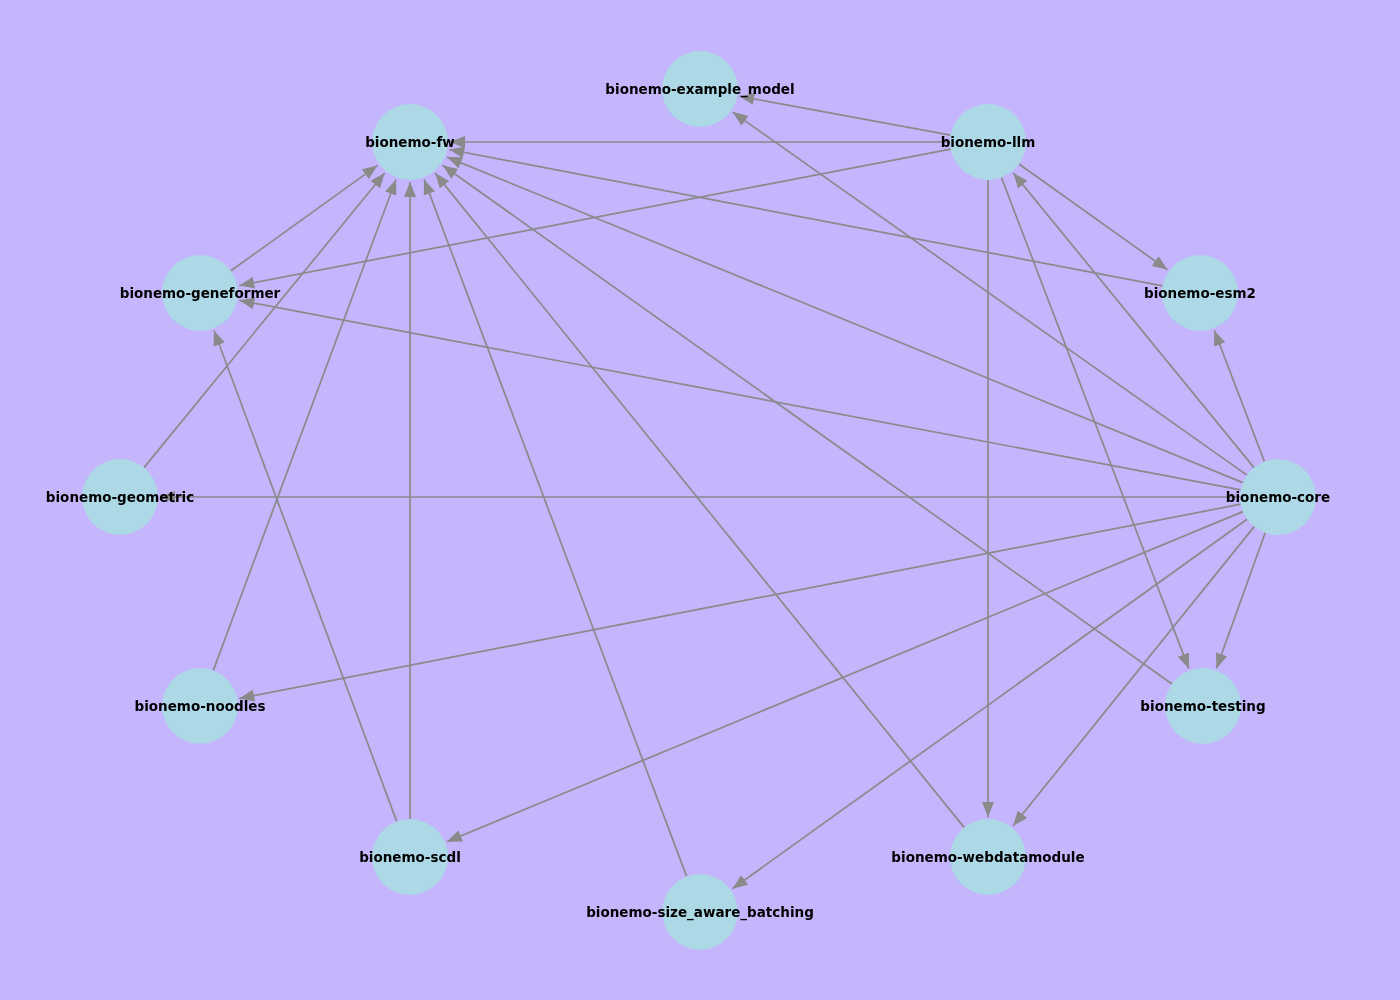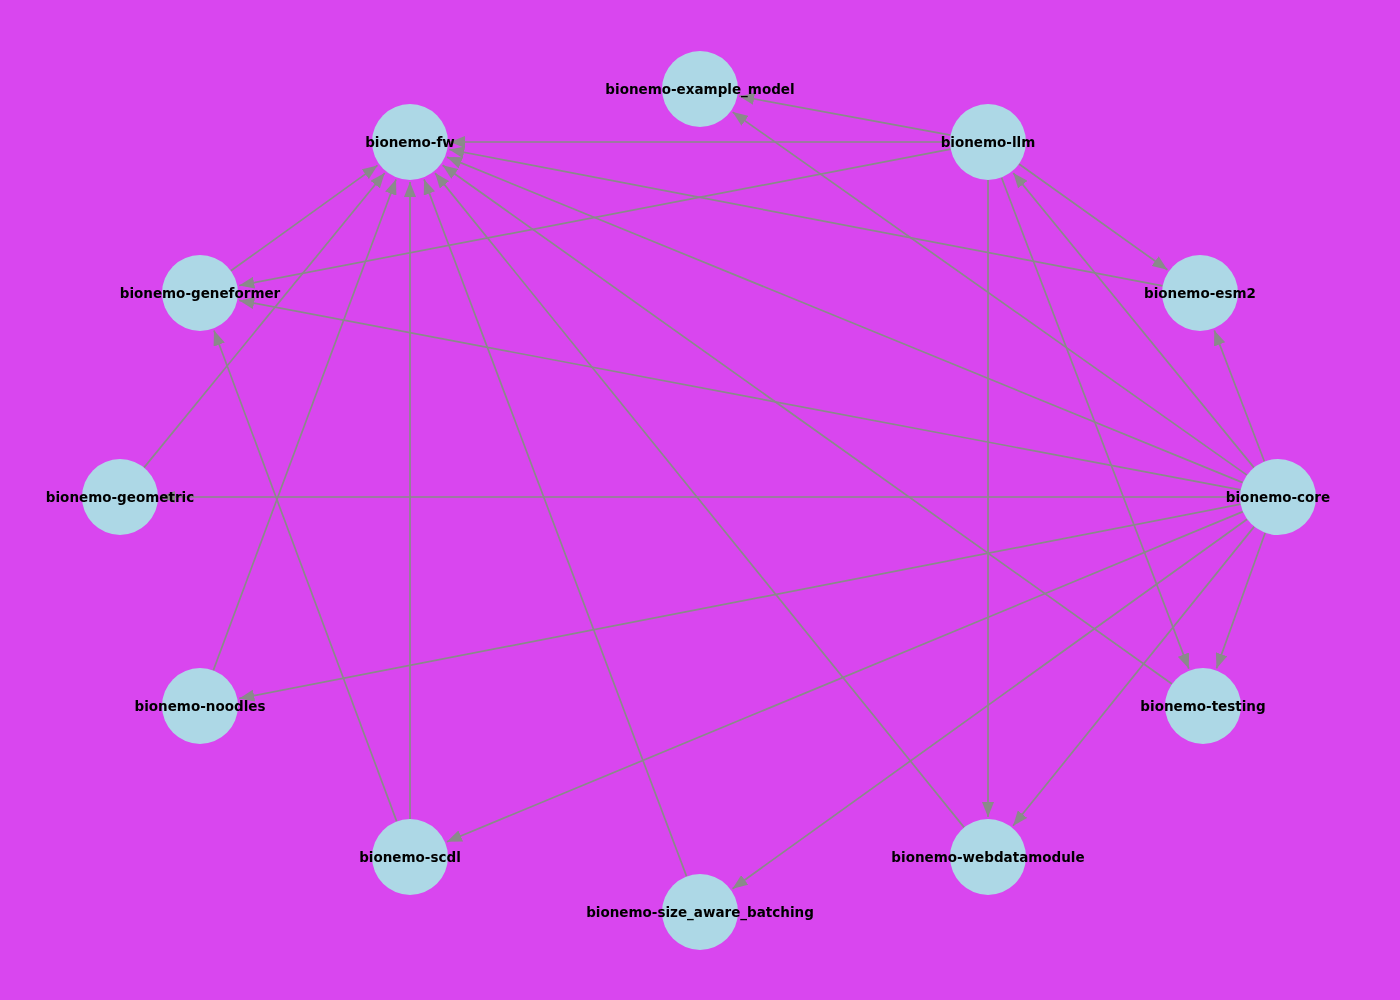--- a/index.html
+++ b/index.html
@@ -5,21 +5,21 @@
   html, body {
     margin: 0;
     padding: 0;
     background: #ffffff;
     font-family: "DejaVu Sans", "Liberation Sans", sans-serif;
   }
   .canvas {
     position: relative;
     width: 1400px;
     height: 1000px;
-    background: #d946ef;
+    background: #c4b5fd;
     overflow: hidden;
   }
   svg { display: block; }
   .edge-line {
     fill: none;
   }
   .node-label {
     font-family: "DejaVu Sans", "Liberation Sans", sans-serif;
     font-weight: bold;
     font-size: 13.5px;

